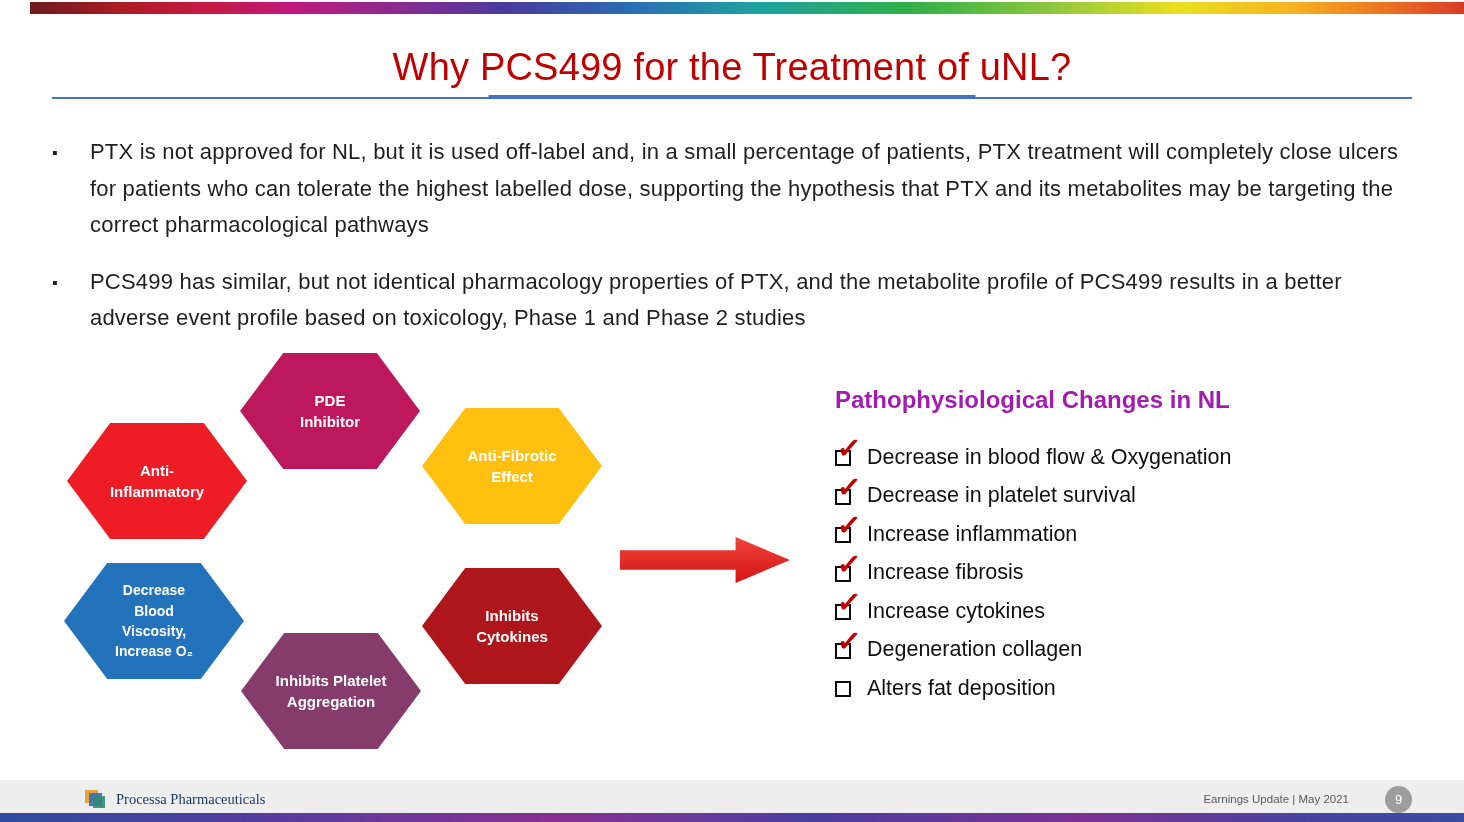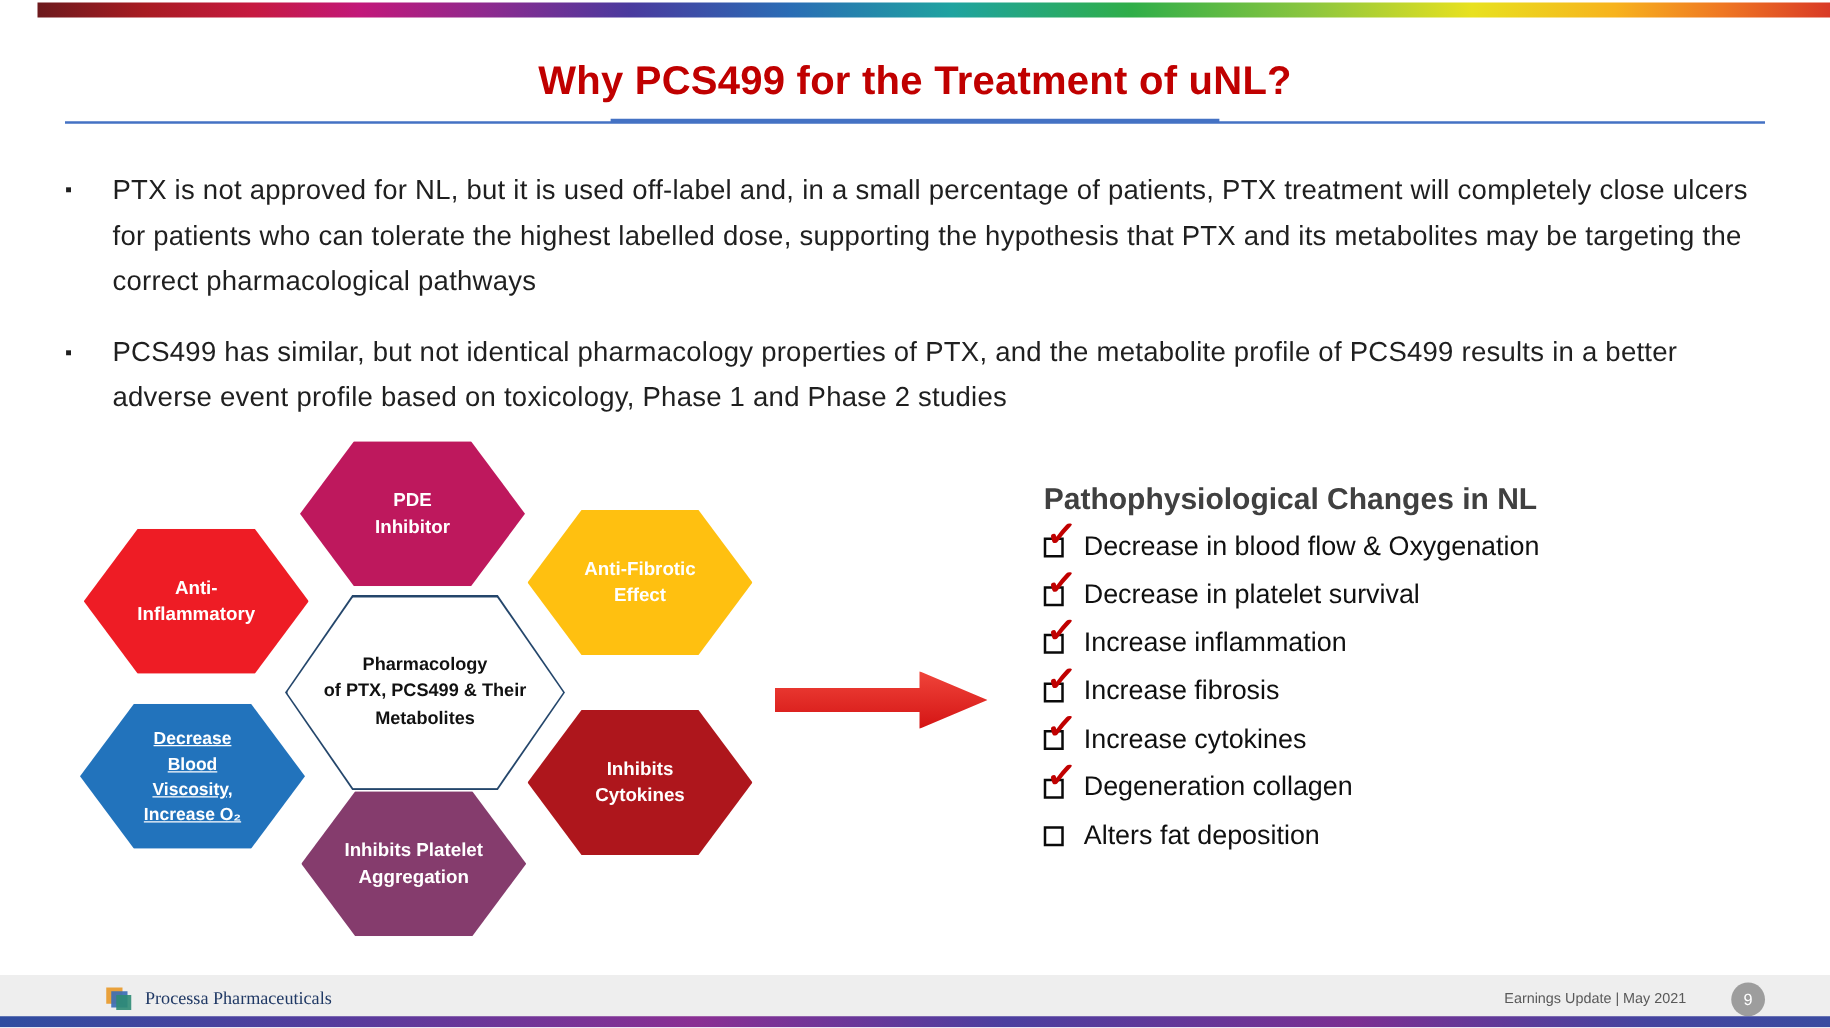--- a/index.html
+++ b/index.html
@@ -26,21 +26,21 @@
     position: absolute; bottom: 0; left: 0; right: 0; height: 9px;
     background: linear-gradient(90deg,
       #2f4da0 0%, #553c9d 18%, #8a2f93 38%, #4b3f9f 55%,
       #7b2f92 74%, #45449f 90%, #3a4ba0 100%);
   }
 
   
   .title {
     position: absolute; top: 46px; left: 0; right: 0;
     text-align: center;
-    font-size: 32px; font-weight: 700; color: #C00000;
+    font-size: 38px; font-weight: 400; color: #C00000;
     letter-spacing: 0.2px;
   }
   .title-rule {
     position: absolute; top: 97px; left: 52px; right: 52px; height: 1.6px;
     background: #4472C4;
   }
   .title-rule-strong {
     position: absolute; top: 95px; left: 50%; transform: translateX(-50%);
     width: 487px; height: 3px; background: #4472C4;
   }
@@ -68,21 +68,21 @@
     width: 180px; height: 116px;
     clip-path: polygon(24% 0%, 76% 0%, 100% 50%, 76% 100%, 24% 100%, 0% 50%);
     display: flex; align-items: center; justify-content: center;
     color: #ffffff; font-weight: 700; text-align: center;
     font-size: 15px; line-height: 1.4;
   }
   .hex-label { white-space: pre-line; }
   .hex-pde      { left: 180px; top: 3px; }
   .hex-antiinf  { left: 7px;   top: 73px; }
   .hex-fibrotic { left: 362px; top: 58px; }
-  .hex-blood    { left: 4px;   top: 213px; font-size: 14px; line-height: 1.45; text-decoration: underline; }
+  .hex-blood    { left: 4px;   top: 213px; font-size: 14px; line-height: 1.45; }
   .hex-platelet { left: 181px; top: 283px; }
   .hex-cytokine { left: 362px; top: 218px; }
 
   .hex-center-outer {
     position: absolute; left: 168px; top: 126px;
     width: 224px; height: 156px;
     clip-path: polygon(24% 0%, 76% 0%, 100% 50%, 76% 100%, 24% 100%, 0% 50%);
     background: #24466B;
   }
   .hex-center-inner {
@@ -101,21 +101,21 @@
     position: absolute; left: 620px; top: 537px;
     width: 170px; height: 46px;
     background: linear-gradient(180deg, #f0443a 0%, #d41414 100%);
     clip-path: polygon(0 29%, 68% 29%, 68% 0, 100% 50%, 68% 100%, 68% 71%, 0 71%);
     filter: drop-shadow(0 1px 1px rgba(110,0,0,0.55));
   }
 
   
   .panel { position: absolute; left: 835px; top: 386px; width: 560px; }
   .panel-heading {
-    font-size: 24px; font-weight: 700; color: #404040; margin-bottom: 4px;
+    font-size: 24px; font-weight: 700; color: #a21caf; margin-bottom: 24px;
   }
   .check-row {
     display: flex; align-items: center; gap: 16px;
     height: 38.5px;
     font-size: 21.5px; color: #101010;
   }
   .checkbox {
     position: relative;
     width: 16px; height: 16px; flex: 0 0 16px;
     border: 2.2px solid #0a0a0a;
@@ -194,27 +194,20 @@
 Increase O₂</span>
     </div>
     <div class="hex hex-platelet" style="background-color: rgb(133, 60, 109);">
       <span class="hex-label">Inhibits Platelet
 Aggregation</span>
     </div>
     <div class="hex hex-cytokine" style="background-color: rgb(174, 22, 28);">
       <span class="hex-label">Inhibits
 Cytokines</span>
     </div>
-    <div class="hex-center-outer" style="background-color: rgb(36, 70, 107);">
-      <div class="hex-center-inner">
-        <span class="hex-center-label">Pharmacology
-of PTX, PCS499 &amp; Their
-Metabolites</span>
-      </div>
-    </div>
   </div>
 
   <div class="arrow"></div>
 
   <div class="panel">
     <h2 class="panel-heading">Pathophysiological Changes in NL</h2>
 
     <div class="check-row">
       <span class="checkbox">
         <span class="red-check">✓</span>

